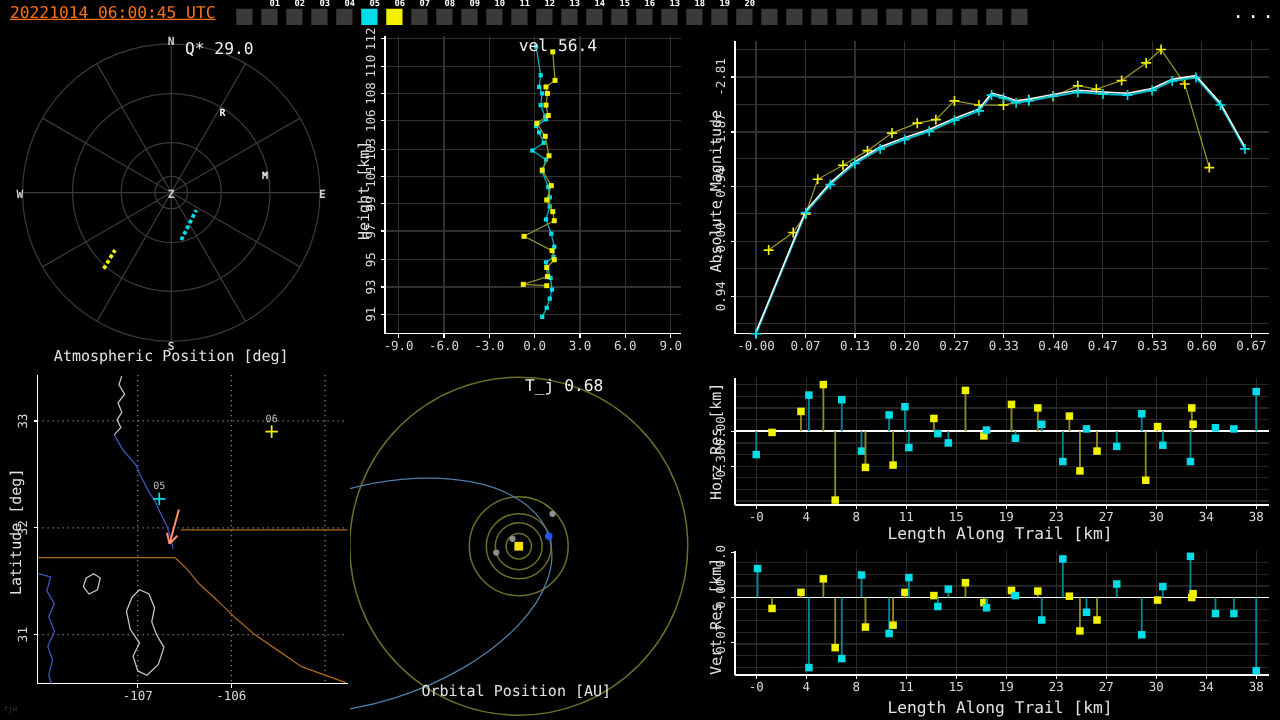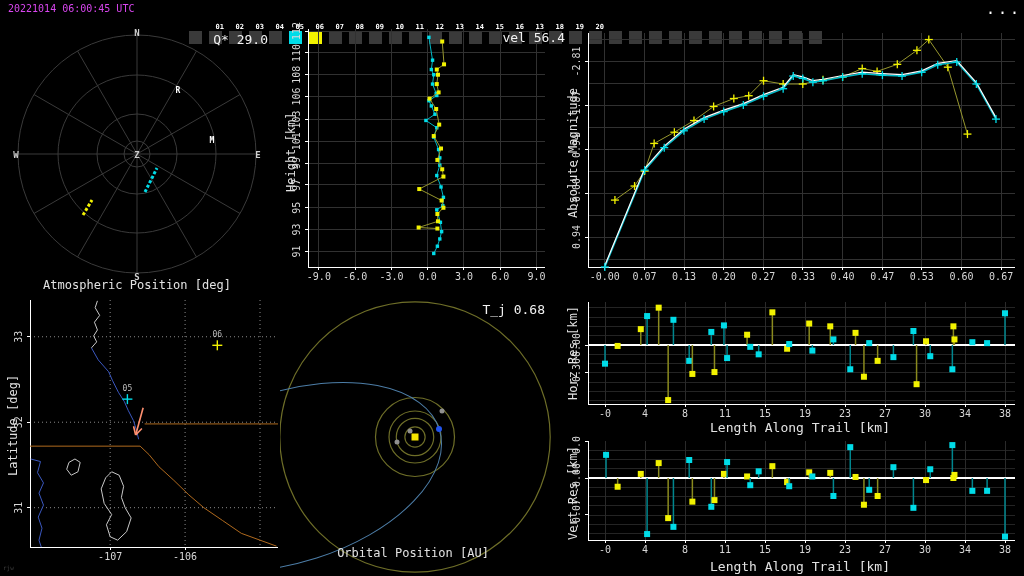--- a/index.html
+++ b/index.html
@@ -1,25 +1,25 @@
 <!DOCTYPE html>
 <html><head>
 <meta charset="utf-8">
 <style>
   html,body{margin:0;padding:0;background:#000;}
   #screen{position:relative;width:1024px;height:576px;background:#000;overflow:hidden;
           font-family:"DejaVu Sans Mono",monospace;color:#e8e8e8;}
-  .hdr-time{position:absolute;left:8px;top:3px;font-size:10px;color:#d946ef;white-space:pre;}
+  .hdr-time{position:absolute;left:8px;top:3px;font-size:13px;color:#f97316;white-space:pre;text-decoration:underline;}
   .stations{position:absolute;left:188px;top:0;height:22px;display:flex;}
-  .cell{width:20px;height:22px;position:relative;margin-top:24px;}
+  .cell{width:20px;height:22px;position:relative;}
   .cell .num{position:absolute;top:0;right:4px;font-size:7px;font-weight:bold;color:#fff;line-height:7px;}
   .cell .box{position:absolute;left:1px;top:7px;width:13px;height:13px;background:#3a3a3a;}
   .menu{position:absolute;left:986px;top:0px;font-size:15px;color:#fff;letter-spacing:3px;cursor:default;}
   svg{position:absolute;display:block;}
-  .anno{position:absolute;font-size:13px;color:#f2f2f2;text-align:right;white-space:nowrap;}
+  .anno{position:absolute;font-size:13px;color:#f2f2f2;text-align:left;white-space:nowrap;}
   .ptitle{position:absolute;font-size:12px;color:#e2e2e2;text-align:center;white-space:nowrap;}
   .xlabel{position:absolute;font-size:13px;color:#e2e2e2;text-align:center;white-space:nowrap;}
   .vlabel{position:absolute;font-size:12px;color:#e2e2e2;white-space:nowrap;
           transform:rotate(-90deg);transform-origin:0 0;}
   .watermark{position:absolute;left:3px;top:564px;font-size:6px;color:#3c3c3c;}
 </style>
 </head>
 <body>
 
 <div id="screen">
@@ -748,21 +748,21 @@
       <rect x="409.3574" y="51.8575" width="6" height="6" fill="#00dce8"></rect>
       <line x1="427.0938" y1="42" x2="427.0938" y2="54.8575" stroke="#00868e" stroke-width="1.5"></line>
       <rect x="424.0938" y="51.8575" width="6" height="6" fill="#00dce8"></rect>
       <line x1="444.988" y1="42" x2="444.988" y2="100.6302" stroke="#00868e" stroke-width="1.5"></line>
       <rect x="441.988" y="97.6302" width="6" height="6" fill="#00dce8"></rect>
     </svg>
 
   <div class="anno" style="left:148px;top:32px;width:120px">Q* 29.0</div>
   <div class="ptitle" style="left:17px;top:278px;width:240px">Atmospheric Position [deg]</div>
 
-  <div class="anno" style="left:435px;top:30px;width:130px">vel 56.4</div>
+  <div class="anno" style="left:415px;top:30px;width:130px">vel 56.4</div>
   <div class="vlabel" style="left:284px;top:192px">Height [km]</div>
 
   <div class="vlabel" style="left:566px;top:218px">Absolute Magnitude</div>
 
   <div class="vlabel" style="left:6px;top:476px">Latitude [deg]</div>
 
   <div class="anno" style="left:420px;top:302px;width:125px">T_j 0.68</div>
   <div class="ptitle" style="left:293px;top:546px;width:240px">Orbital Position [AU]</div>
 
   <div class="xlabel" style="left:680px;top:420px;width:240px">Length Along Trail [km]</div>

